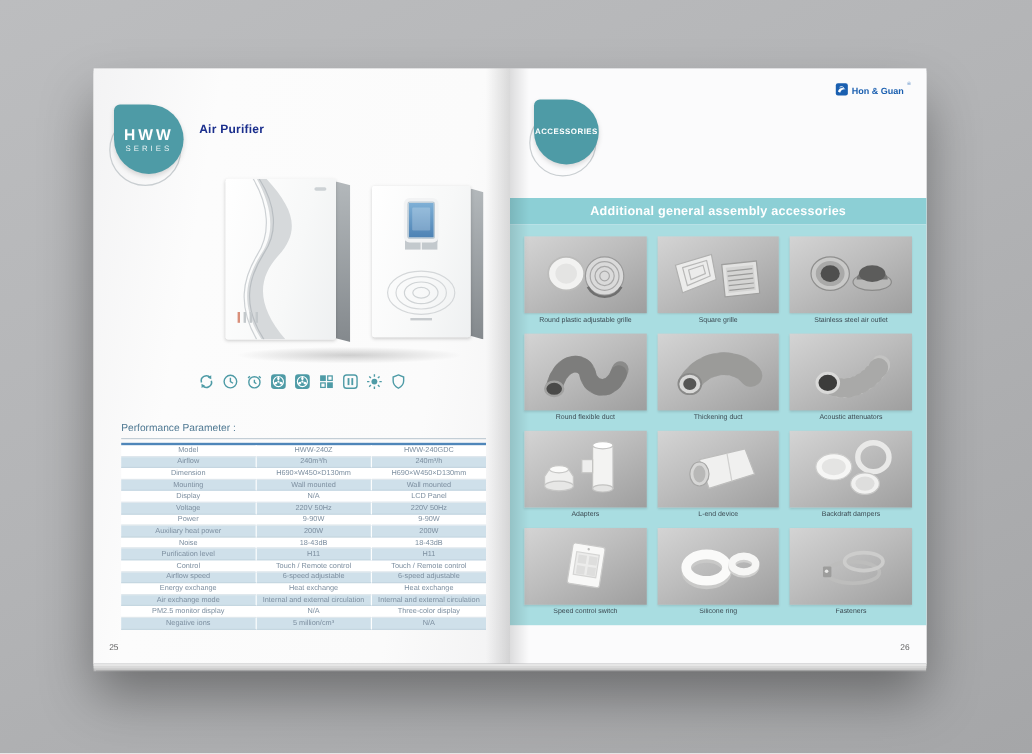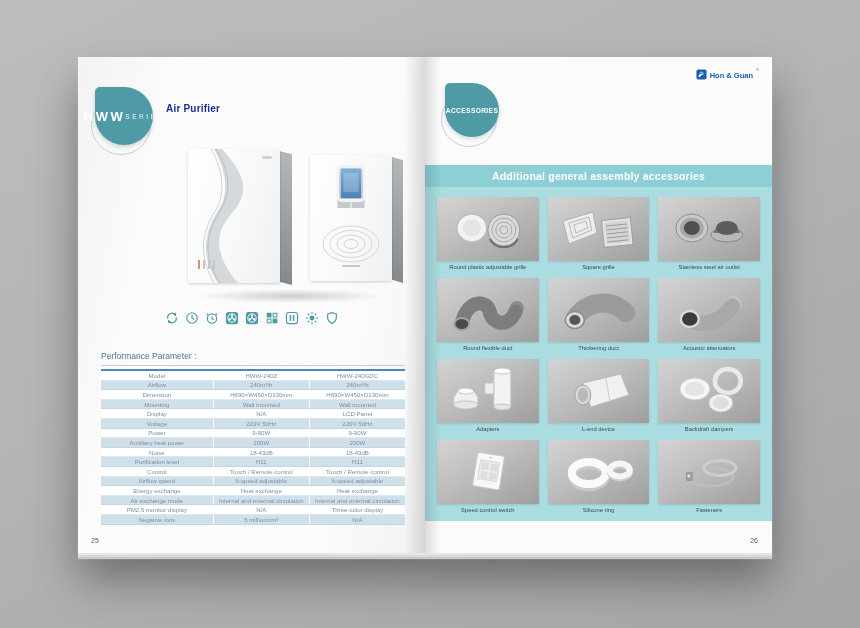--- a/index.html
+++ b/index.html
@@ -13,21 +13,21 @@
   .page-left::after{content:"";position:absolute;right:0;top:0;bottom:0;width:20px;
           background:linear-gradient(90deg,rgba(0,0,0,0),rgba(0,0,0,.13));}
   .page-right{left:347px;background:#fbfbfc;}
   .page-right::before{content:"";position:absolute;left:0;top:0;bottom:0;width:16px;z-index:5;
           background:linear-gradient(270deg,rgba(0,0,0,0),rgba(0,0,0,.12));pointer-events:none;}
 
   
   .badge-wrap{position:absolute;}
   .badge-ring{position:absolute;left:-4px;top:8px;width:100%;height:100%;
               border:1px solid #c9ced1;border-radius:50%;}
-  .drop{position:relative;display:flex;align-items:center;justify-content:center;
+  .drop{position:relative;display:flex;flex-direction:column;align-items:center;justify-content:center;
         background:var(--teal,#4e9ba6);border-radius:5px 50% 50% 50%;color:#fff;
         box-shadow:0 2px 4px rgba(0,0,0,.15);}
   .hww-badge{left:17px;top:30px;width:58px;height:58px;}
   .hww-badge .drop{width:58px;height:58px;}
   .hww-line1{font-size:13px;font-weight:bold;letter-spacing:2.5px;}
   .hww-line2{font-size:6.5px;letter-spacing:2.5px;margin-top:1px;opacity:.9;}
   .acc-badge{left:20px;top:26px;width:54px;height:54px;}
   .acc-badge .drop{width:54px;height:54px;}
   .acc-label{font-size:6.6px;font-weight:bold;letter-spacing:.4px;}
 

